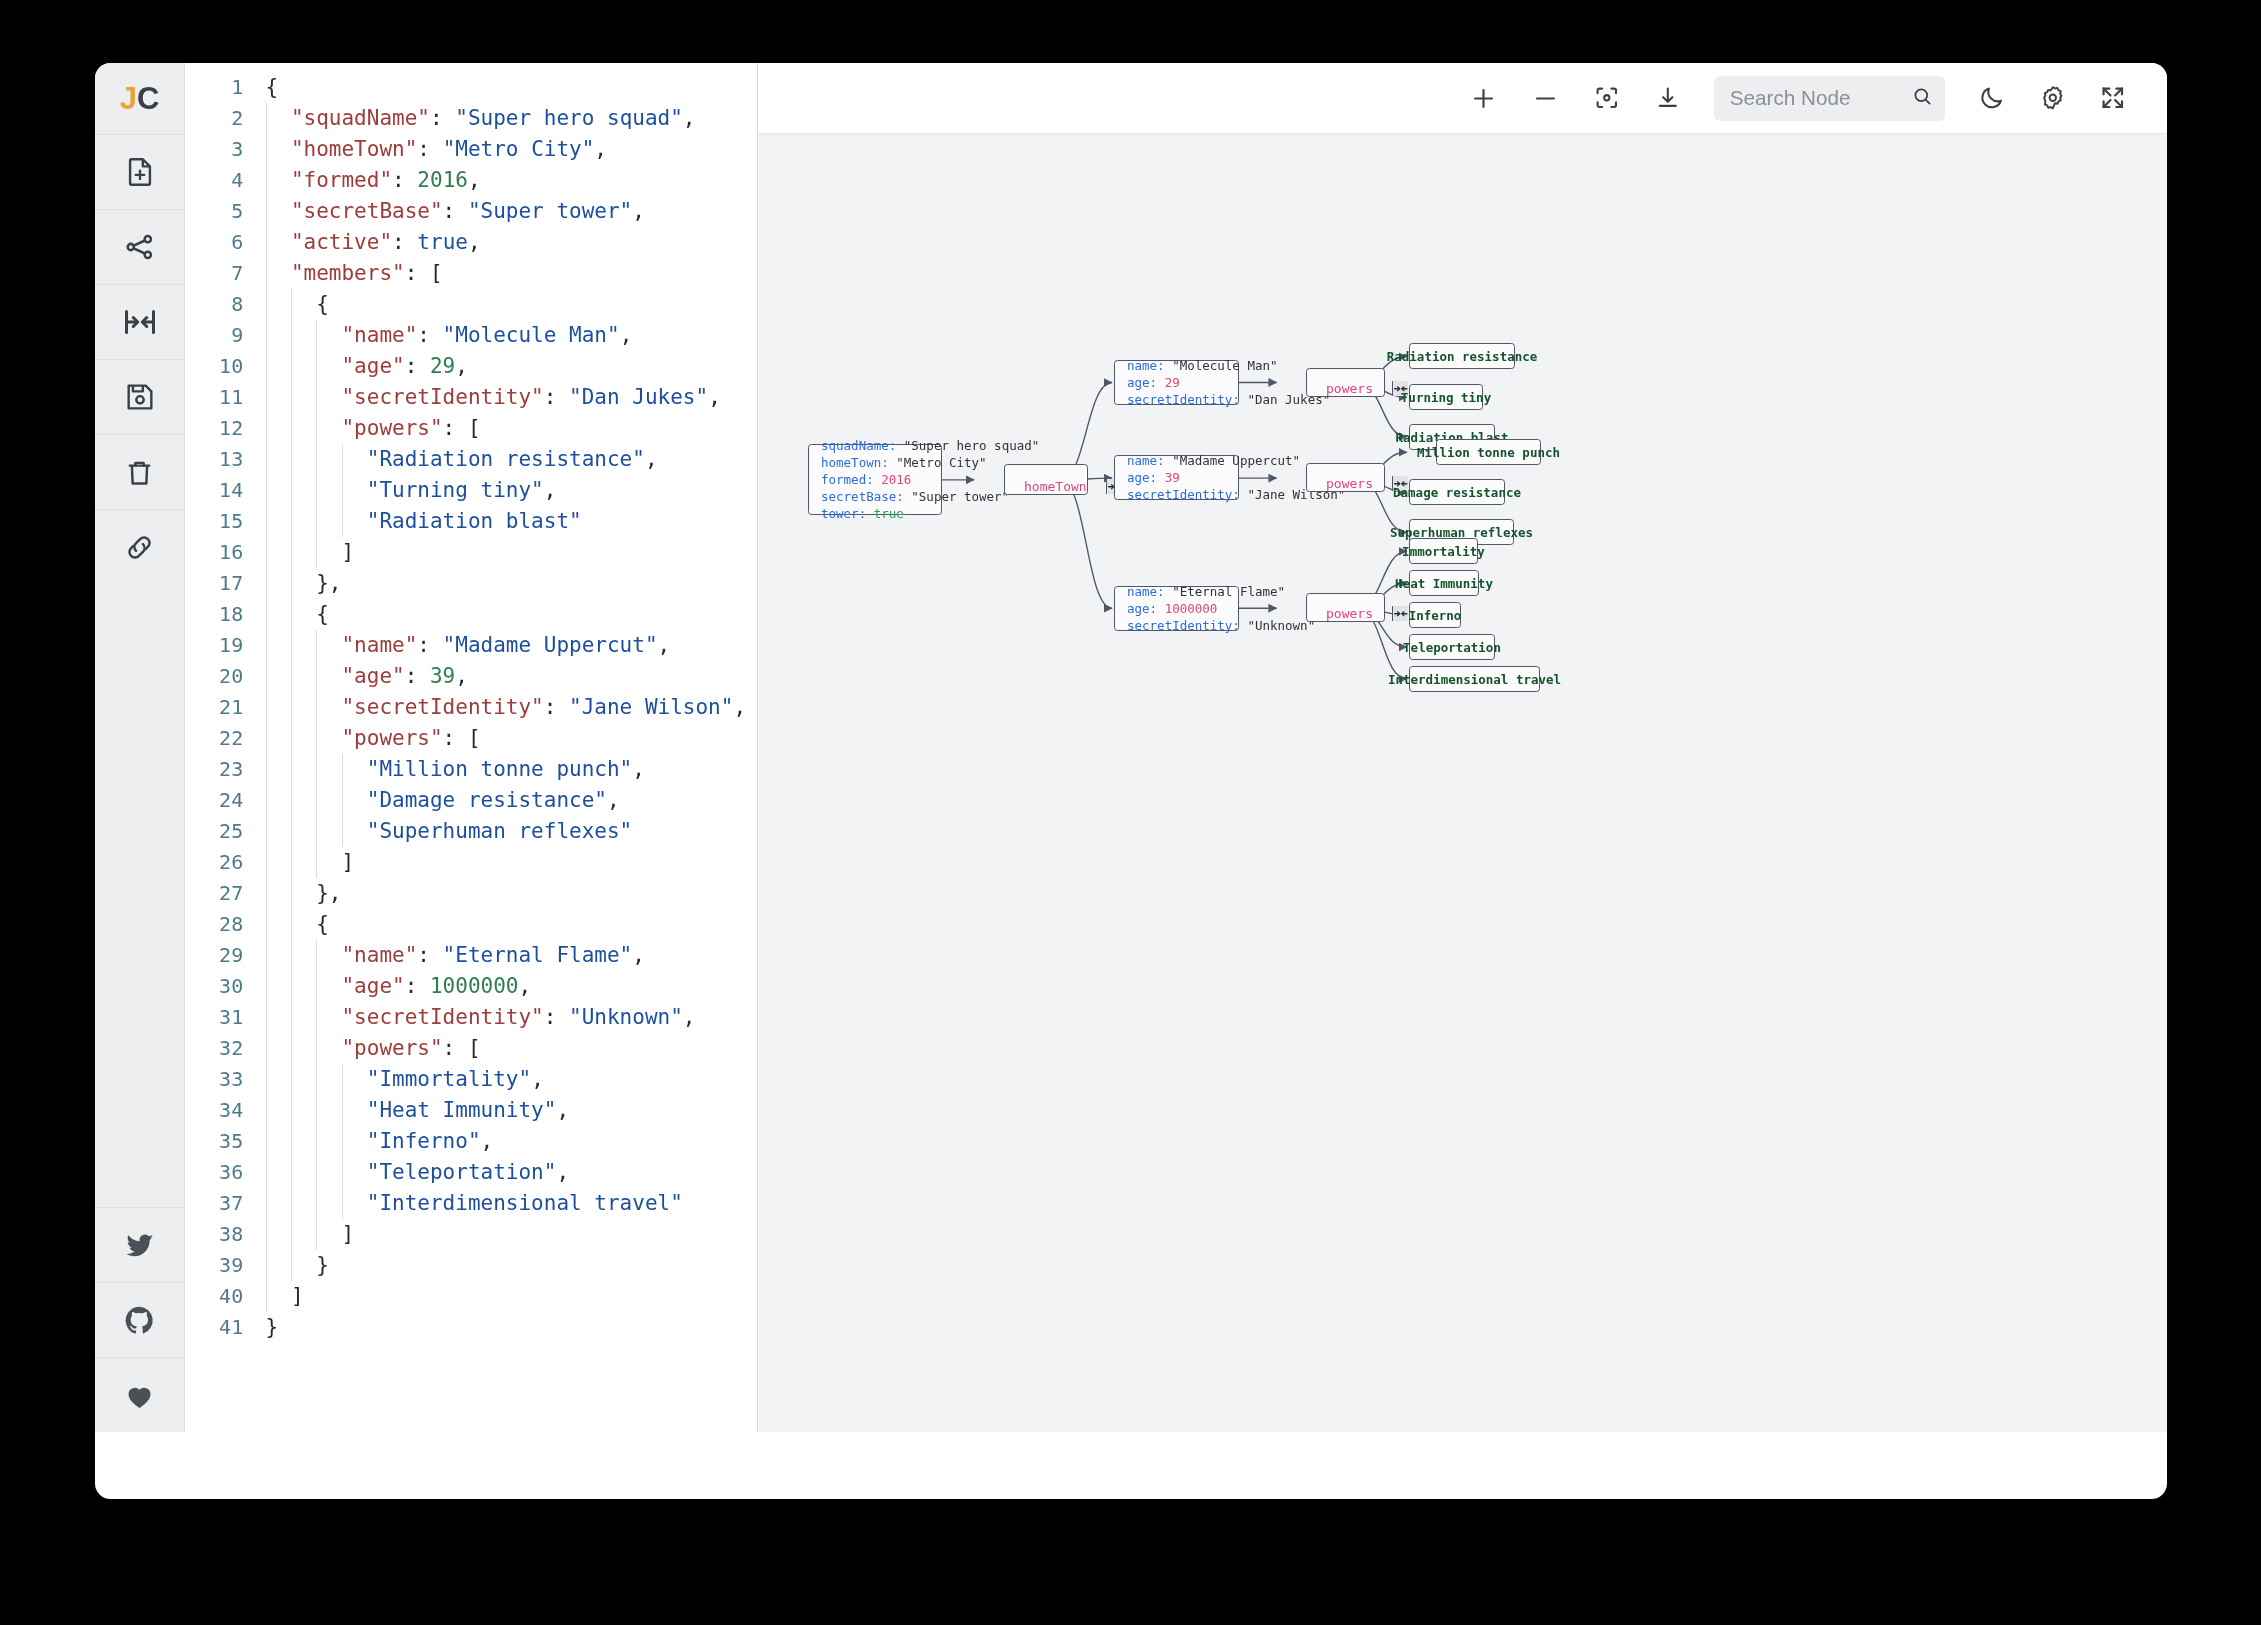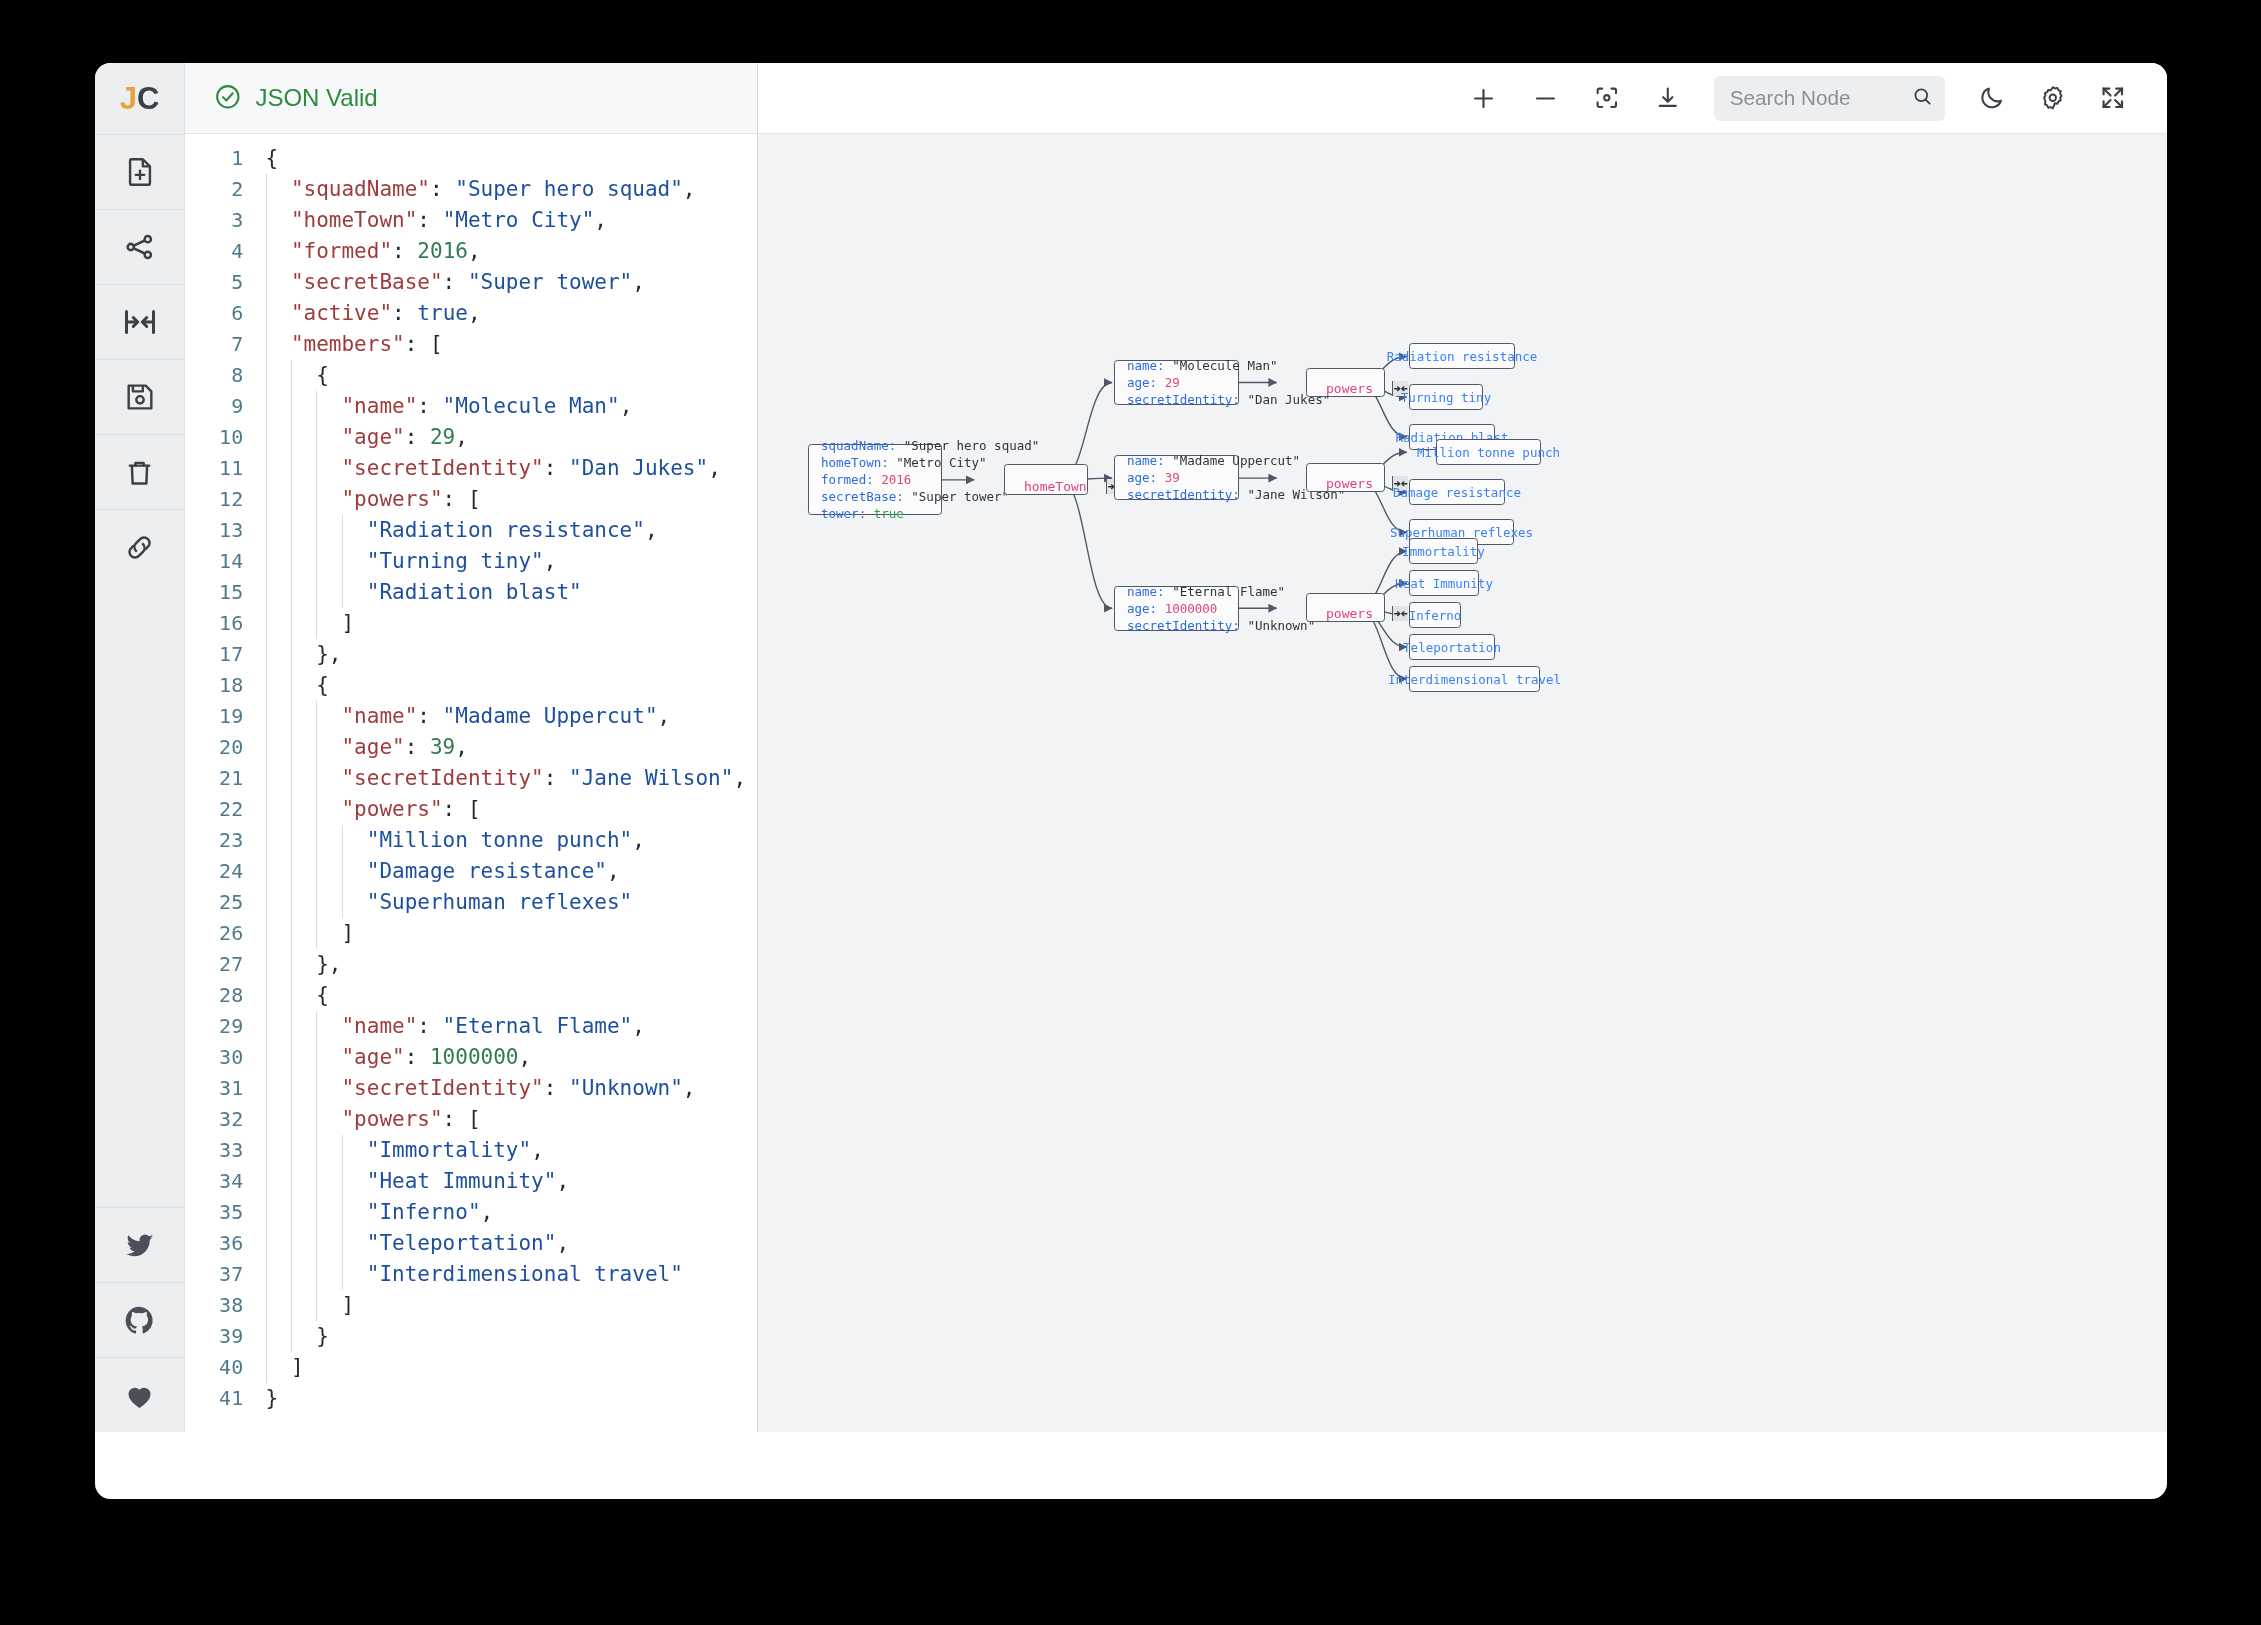--- a/index.html
+++ b/index.html
@@ -182,21 +182,21 @@
   .collapse-btn {
     width: 36px;
     border-left: 1.4px solid #50576b;
     background: #e2e3e5;
     display: flex; align-items: center; justify-content: center;
     cursor: pointer;
   }
   .node.leaf {
     align-items: center; justify-content: center;
   }
-  .leaf-text { color: #3b82f6; font-size: 12.5px; padding: 7.8px 13.8px; white-space: nowrap; }
+  .leaf-text { color: #14532d; font-size: 12.5px; padding: 7.8px 13.8px; white-space: nowrap; font-weight: bold; }
 </style>
 </head>
 <body>
 
 <div class="window">
 
 
   <div class="body">
 
     <div class="rail">
@@ -291,29 +291,20 @@
       <div class="rail-btn">
         <span>
           <svg width="33" height="33" viewBox="0 0 24 24" fill="#4a5058">
             <path d="M12 21s-8-4.8-8-10a4.6 4.6 0 0 1 8-3.1A4.6 4.6 0 0 1 20 11c0 5.2-8 10-8 10z"></path>
           </svg>
         </span>
       </div>
     </div>
 
     <div class="editor-pane">
-      <div class="valid-bar">
-        <span>
-          <svg width="27.6" height="27.6" viewBox="0 0 24 24" fill="none" stroke="#2f8a3d" stroke-width="1.8">
-            <circle cx="12" cy="12" r="9.3"></circle>
-            <path d="M7.8 12.3 10.7 15.2 16.3 8.9" stroke-linecap="round" stroke-linejoin="round"></path>
-          </svg>
-        </span>
-        <span class="valid-text">JSON Valid</span>
-      </div>
       <div class="code-area">
         <div class="code-rows" id="code-rows"><div class="crow"><div class="gutter">1</div><div class="ctext"><span></span><span class="tok-punc">{</span></div></div><div class="crow"><div class="gutter">2</div><div class="ctext"><span class="guide" style="left: 8.6px;"></span><span>  </span><span class="tok-key">"squadName"</span><span class="tok-punc">: </span><span class="tok-str">"Super hero squad"</span><span class="tok-punc">,</span></div></div><div class="crow"><div class="gutter">3</div><div class="ctext"><span class="guide" style="left: 8.6px;"></span><span>  </span><span class="tok-key">"homeTown"</span><span class="tok-punc">: </span><span class="tok-str">"Metro City"</span><span class="tok-punc">,</span></div></div><div class="crow"><div class="gutter">4</div><div class="ctext"><span class="guide" style="left: 8.6px;"></span><span>  </span><span class="tok-key">"formed"</span><span class="tok-punc">: </span><span class="tok-num">2016</span><span class="tok-punc">,</span></div></div><div class="crow"><div class="gutter">5</div><div class="ctext"><span class="guide" style="left: 8.6px;"></span><span>  </span><span class="tok-key">"secretBase"</span><span class="tok-punc">: </span><span class="tok-str">"Super tower"</span><span class="tok-punc">,</span></div></div><div class="crow"><div class="gutter">6</div><div class="ctext"><span class="guide" style="left: 8.6px;"></span><span>  </span><span class="tok-key">"active"</span><span class="tok-punc">: </span><span class="tok-bool">true</span><span class="tok-punc">,</span></div></div><div class="crow"><div class="gutter">7</div><div class="ctext"><span class="guide" style="left: 8.6px;"></span><span>  </span><span class="tok-key">"members"</span><span class="tok-punc">: [</span></div></div><div class="crow"><div class="gutter">8</div><div class="ctext"><span class="guide" style="left: 8.6px;"></span><span class="guide" style="left: 34px;"></span><span>    </span><span class="tok-punc">{</span></div></div><div class="crow"><div class="gutter">9</div><div class="ctext"><span class="guide" style="left: 8.6px;"></span><span class="guide" style="left: 34px;"></span><span class="guide" style="left: 59px;"></span><span>      </span><span class="tok-key">"name"</span><span class="tok-punc">: </span><span class="tok-str">"Molecule Man"</span><span class="tok-punc">,</span></div></div><div class="crow"><div class="gutter">10</div><div class="ctext"><span class="guide" style="left: 8.6px;"></span><span class="guide" style="left: 34px;"></span><span class="guide" style="left: 59px;"></span><span>      </span><span class="tok-key">"age"</span><span class="tok-punc">: </span><span class="tok-num">29</span><span class="tok-punc">,</span></div></div><div class="crow"><div class="gutter">11</div><div class="ctext"><span class="guide" style="left: 8.6px;"></span><span class="guide" style="left: 34px;"></span><span class="guide" style="left: 59px;"></span><span>      </span><span class="tok-key">"secretIdentity"</span><span class="tok-punc">: </span><span class="tok-str">"Dan Jukes"</span><span class="tok-punc">,</span></div></div><div class="crow"><div class="gutter">12</div><div class="ctext"><span class="guide" style="left: 8.6px;"></span><span class="guide" style="left: 34px;"></span><span class="guide" style="left: 59px;"></span><span>      </span><span class="tok-key">"powers"</span><span class="tok-punc">: [</span></div></div><div class="crow"><div class="gutter">13</div><div class="ctext"><span class="guide" style="left: 8.6px;"></span><span class="guide" style="left: 34px;"></span><span class="guide" style="left: 59px;"></span><span class="guide" style="left: 85px;"></span><span>        </span><span class="tok-str">"Radiation resistance"</span><span class="tok-punc">,</span></div></div><div class="crow"><div class="gutter">14</div><div class="ctext"><span class="guide" style="left: 8.6px;"></span><span class="guide" style="left: 34px;"></span><span class="guide" style="left: 59px;"></span><span class="guide" style="left: 85px;"></span><span>        </span><span class="tok-str">"Turning tiny"</span><span class="tok-punc">,</span></div></div><div class="crow"><div class="gutter">15</div><div class="ctext"><span class="guide" style="left: 8.6px;"></span><span class="guide" style="left: 34px;"></span><span class="guide" style="left: 59px;"></span><span class="guide" style="left: 85px;"></span><span>        </span><span class="tok-str">"Radiation blast"</span></div></div><div class="crow"><div class="gutter">16</div><div class="ctext"><span class="guide" style="left: 8.6px;"></span><span class="guide" style="left: 34px;"></span><span class="guide" style="left: 59px;"></span><span>      </span><span class="tok-punc">]</span></div></div><div class="crow"><div class="gutter">17</div><div class="ctext"><span class="guide" style="left: 8.6px;"></span><span class="guide" style="left: 34px;"></span><span>    </span><span class="tok-punc">},</span></div></div><div class="crow"><div class="gutter">18</div><div class="ctext"><span class="guide" style="left: 8.6px;"></span><span class="guide" style="left: 34px;"></span><span>    </span><span class="tok-punc">{</span></div></div><div class="crow"><div class="gutter">19</div><div class="ctext"><span class="guide" style="left: 8.6px;"></span><span class="guide" style="left: 34px;"></span><span class="guide" style="left: 59px;"></span><span>      </span><span class="tok-key">"name"</span><span class="tok-punc">: </span><span class="tok-str">"Madame Uppercut"</span><span class="tok-punc">,</span></div></div><div class="crow"><div class="gutter">20</div><div class="ctext"><span class="guide" style="left: 8.6px;"></span><span class="guide" style="left: 34px;"></span><span class="guide" style="left: 59px;"></span><span>      </span><span class="tok-key">"age"</span><span class="tok-punc">: </span><span class="tok-num">39</span><span class="tok-punc">,</span></div></div><div class="crow"><div class="gutter">21</div><div class="ctext"><span class="guide" style="left: 8.6px;"></span><span class="guide" style="left: 34px;"></span><span class="guide" style="left: 59px;"></span><span>      </span><span class="tok-key">"secretIdentity"</span><span class="tok-punc">: </span><span class="tok-str">"Jane Wilson"</span><span class="tok-punc">,</span></div></div><div class="crow"><div class="gutter">22</div><div class="ctext"><span class="guide" style="left: 8.6px;"></span><span class="guide" style="left: 34px;"></span><span class="guide" style="left: 59px;"></span><span>      </span><span class="tok-key">"powers"</span><span class="tok-punc">: [</span></div></div><div class="crow"><div class="gutter">23</div><div class="ctext"><span class="guide" style="left: 8.6px;"></span><span class="guide" style="left: 34px;"></span><span class="guide" style="left: 59px;"></span><span class="guide" style="left: 85px;"></span><span>        </span><span class="tok-str">"Million tonne punch"</span><span class="tok-punc">,</span></div></div><div class="crow"><div class="gutter">24</div><div class="ctext"><span class="guide" style="left: 8.6px;"></span><span class="guide" style="left: 34px;"></span><span class="guide" style="left: 59px;"></span><span class="guide" style="left: 85px;"></span><span>        </span><span class="tok-str">"Damage resistance"</span><span class="tok-punc">,</span></div></div><div class="crow"><div class="gutter">25</div><div class="ctext"><span class="guide" style="left: 8.6px;"></span><span class="guide" style="left: 34px;"></span><span class="guide" style="left: 59px;"></span><span class="guide" style="left: 85px;"></span><span>        </span><span class="tok-str">"Superhuman reflexes"</span></div></div><div class="crow"><div class="gutter">26</div><div class="ctext"><span class="guide" style="left: 8.6px;"></span><span class="guide" style="left: 34px;"></span><span class="guide" style="left: 59px;"></span><span>      </span><span class="tok-punc">]</span></div></div><div class="crow"><div class="gutter">27</div><div class="ctext"><span class="guide" style="left: 8.6px;"></span><span class="guide" style="left: 34px;"></span><span>    </span><span class="tok-punc">},</span></div></div><div class="crow"><div class="gutter">28</div><div class="ctext"><span class="guide" style="left: 8.6px;"></span><span class="guide" style="left: 34px;"></span><span>    </span><span class="tok-punc">{</span></div></div><div class="crow"><div class="gutter">29</div><div class="ctext"><span class="guide" style="left: 8.6px;"></span><span class="guide" style="left: 34px;"></span><span class="guide" style="left: 59px;"></span><span>      </span><span class="tok-key">"name"</span><span class="tok-punc">: </span><span class="tok-str">"Eternal Flame"</span><span class="tok-punc">,</span></div></div><div class="crow"><div class="gutter">30</div><div class="ctext"><span class="guide" style="left: 8.6px;"></span><span class="guide" style="left: 34px;"></span><span class="guide" style="left: 59px;"></span><span>      </span><span class="tok-key">"age"</span><span class="tok-punc">: </span><span class="tok-num">1000000</span><span class="tok-punc">,</span></div></div><div class="crow"><div class="gutter">31</div><div class="ctext"><span class="guide" style="left: 8.6px;"></span><span class="guide" style="left: 34px;"></span><span class="guide" style="left: 59px;"></span><span>      </span><span class="tok-key">"secretIdentity"</span><span class="tok-punc">: </span><span class="tok-str">"Unknown"</span><span class="tok-punc">,</span></div></div><div class="crow"><div class="gutter">32</div><div class="ctext"><span class="guide" style="left: 8.6px;"></span><span class="guide" style="left: 34px;"></span><span class="guide" style="left: 59px;"></span><span>      </span><span class="tok-key">"powers"</span><span class="tok-punc">: [</span></div></div><div class="crow"><div class="gutter">33</div><div class="ctext"><span class="guide" style="left: 8.6px;"></span><span class="guide" style="left: 34px;"></span><span class="guide" style="left: 59px;"></span><span class="guide" style="left: 85px;"></span><span>        </span><span class="tok-str">"Immortality"</span><span class="tok-punc">,</span></div></div><div class="crow"><div class="gutter">34</div><div class="ctext"><span class="guide" style="left: 8.6px;"></span><span class="guide" style="left: 34px;"></span><span class="guide" style="left: 59px;"></span><span class="guide" style="left: 85px;"></span><span>        </span><span class="tok-str">"Heat Immunity"</span><span class="tok-punc">,</span></div></div><div class="crow"><div class="gutter">35</div><div class="ctext"><span class="guide" style="left: 8.6px;"></span><span class="guide" style="left: 34px;"></span><span class="guide" style="left: 59px;"></span><span class="guide" style="left: 85px;"></span><span>        </span><span class="tok-str">"Inferno"</span><span class="tok-punc">,</span></div></div><div class="crow"><div class="gutter">36</div><div class="ctext"><span class="guide" style="left: 8.6px;"></span><span class="guide" style="left: 34px;"></span><span class="guide" style="left: 59px;"></span><span class="guide" style="left: 85px;"></span><span>        </span><span class="tok-str">"Teleportation"</span><span class="tok-punc">,</span></div></div><div class="crow"><div class="gutter">37</div><div class="ctext"><span class="guide" style="left: 8.6px;"></span><span class="guide" style="left: 34px;"></span><span class="guide" style="left: 59px;"></span><span class="guide" style="left: 85px;"></span><span>        </span><span class="tok-str">"Interdimensional travel"</span></div></div><div class="crow"><div class="gutter">38</div><div class="ctext"><span class="guide" style="left: 8.6px;"></span><span class="guide" style="left: 34px;"></span><span class="guide" style="left: 59px;"></span><span>      </span><span class="tok-punc">]</span></div></div><div class="crow"><div class="gutter">39</div><div class="ctext"><span class="guide" style="left: 8.6px;"></span><span class="guide" style="left: 34px;"></span><span>    </span><span class="tok-punc">}</span></div></div><div class="crow"><div class="gutter">40</div><div class="ctext"><span class="guide" style="left: 8.6px;"></span><span>  </span><span class="tok-punc">]</span></div></div><div class="crow"><div class="gutter">41</div><div class="ctext"><span></span><span class="tok-punc">}</span></div></div></div>
       </div>
     </div>
 
     <div class="graph-pane">
 
       <div class="graph-toolbar">
         <span class="tb-btn">
           <svg width="29" height="29" viewBox="0 0 24 24" stroke="#3b4048" stroke-width="1.8" stroke-linecap="round">

